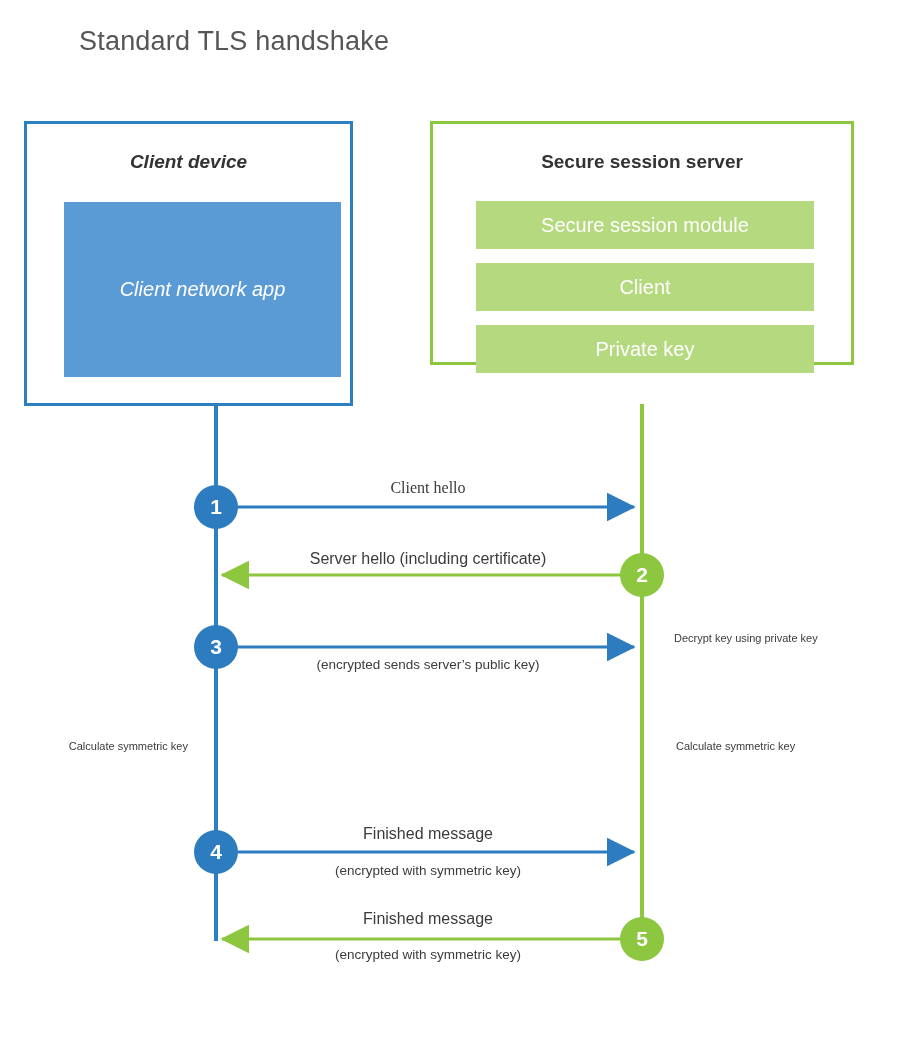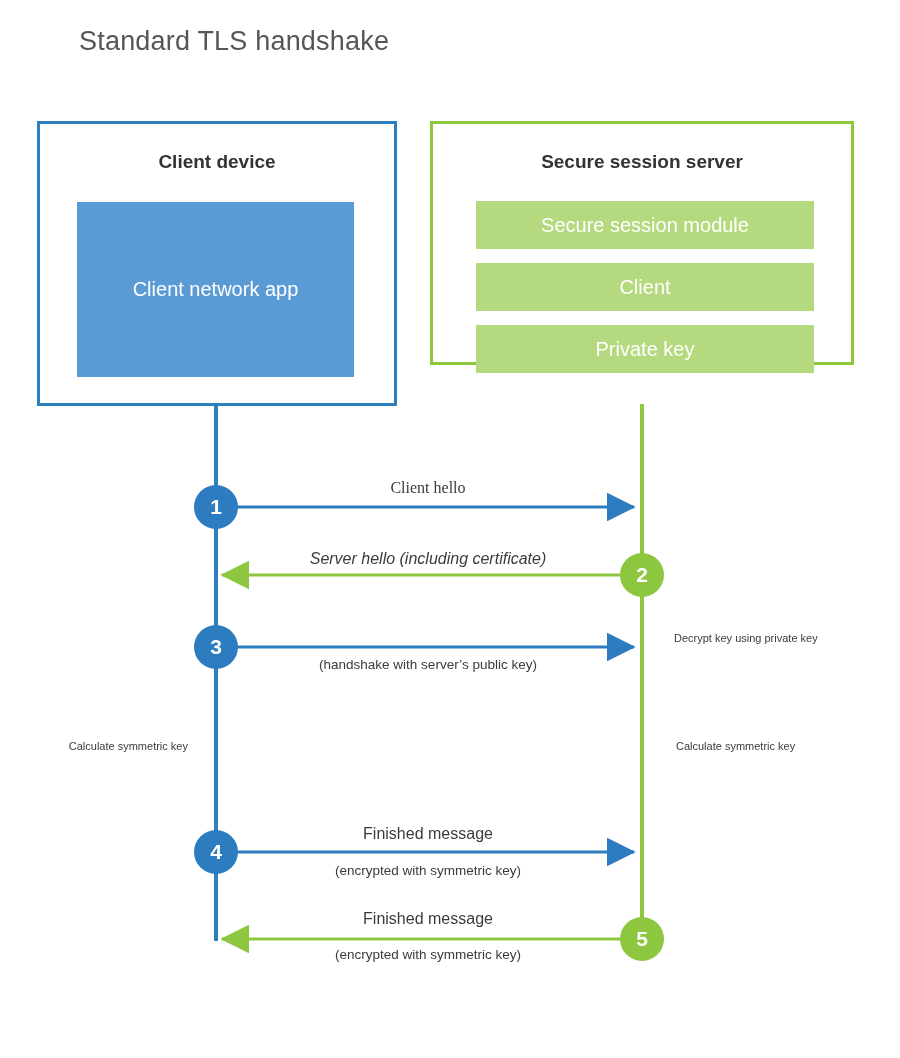--- a/index.html
+++ b/index.html
@@ -31,25 +31,26 @@
     color: #565656;
     white-space: nowrap;
     margin-left: 43px;
   }
   .party-box {
     position: absolute;
     background: #ffffff;
     box-sizing: border-box;
   }
   #client-box {
-    left: 37px;
+    left: 24px;
     top: 121px;
-    width: 360px;
+    width: 329px;
     height: 285px;
     border: 3px solid #2d80bf;
+    font-style: italic;
   }
   #server-box {
     left: 430px;
     top: 121px;
     width: 424px;
     height: 244px;
     border: 3px solid #8dc63f;
   }
   .box-title {
     position: absolute;
@@ -208,23 +209,23 @@
   </svg>
 
   <div class="step-circle circle-blue" style="left:194px; top:485px;">1</div>
   <div class="step-circle circle-green" style="left:620px; top:553px;">2</div>
   <div class="step-circle circle-blue" style="left:194px; top:625px;">3</div>
   <div class="step-circle circle-blue" style="left:194px; top:830px;">4</div>
   <div class="step-circle circle-green" style="left:620px; top:917px;">5</div>
 
   <div class="msg-label" style="left:228px; top:479px; width:400px;font-family:Liberation Serif, serif;">Client hello</div>
 
-  <div class="msg-label" style="left:228px; top:550px; width:400px;font-style:italic;">Server hello (including certificate)</div>
-
-  <div class="msg-sub" style="left:228px; top:657px; width:400px;">(handshake with server’s public key)</div>
+  <div class="msg-label" style="left:228px; top:550px; width:400px;">Server hello (including certificate)</div>
+
+  <div class="msg-sub" style="left:228px; top:657px; width:400px;">(encrypted sends server’s public key)</div>
 
   <div class="msg-label" style="left:228px; top:825px; width:400px;">Finished message</div>
   <div class="msg-sub" style="left:228px; top:863px; width:400px;">(encrypted with symmetric key)</div>
 
   <div class="msg-label" style="left:228px; top:910px; width:400px;">Finished message</div>
   <div class="msg-sub" style="left:228px; top:947px; width:400px;">(encrypted with symmetric key)</div>
 
   <div class="side-note side-note-right" style="left:674px; top:631px; width:180px;">Decrypt key using private key</div>
 
   <div class="side-note side-note-left" style="left:30px; top:739px; width:158px;">Calculate symmetric key</div>

